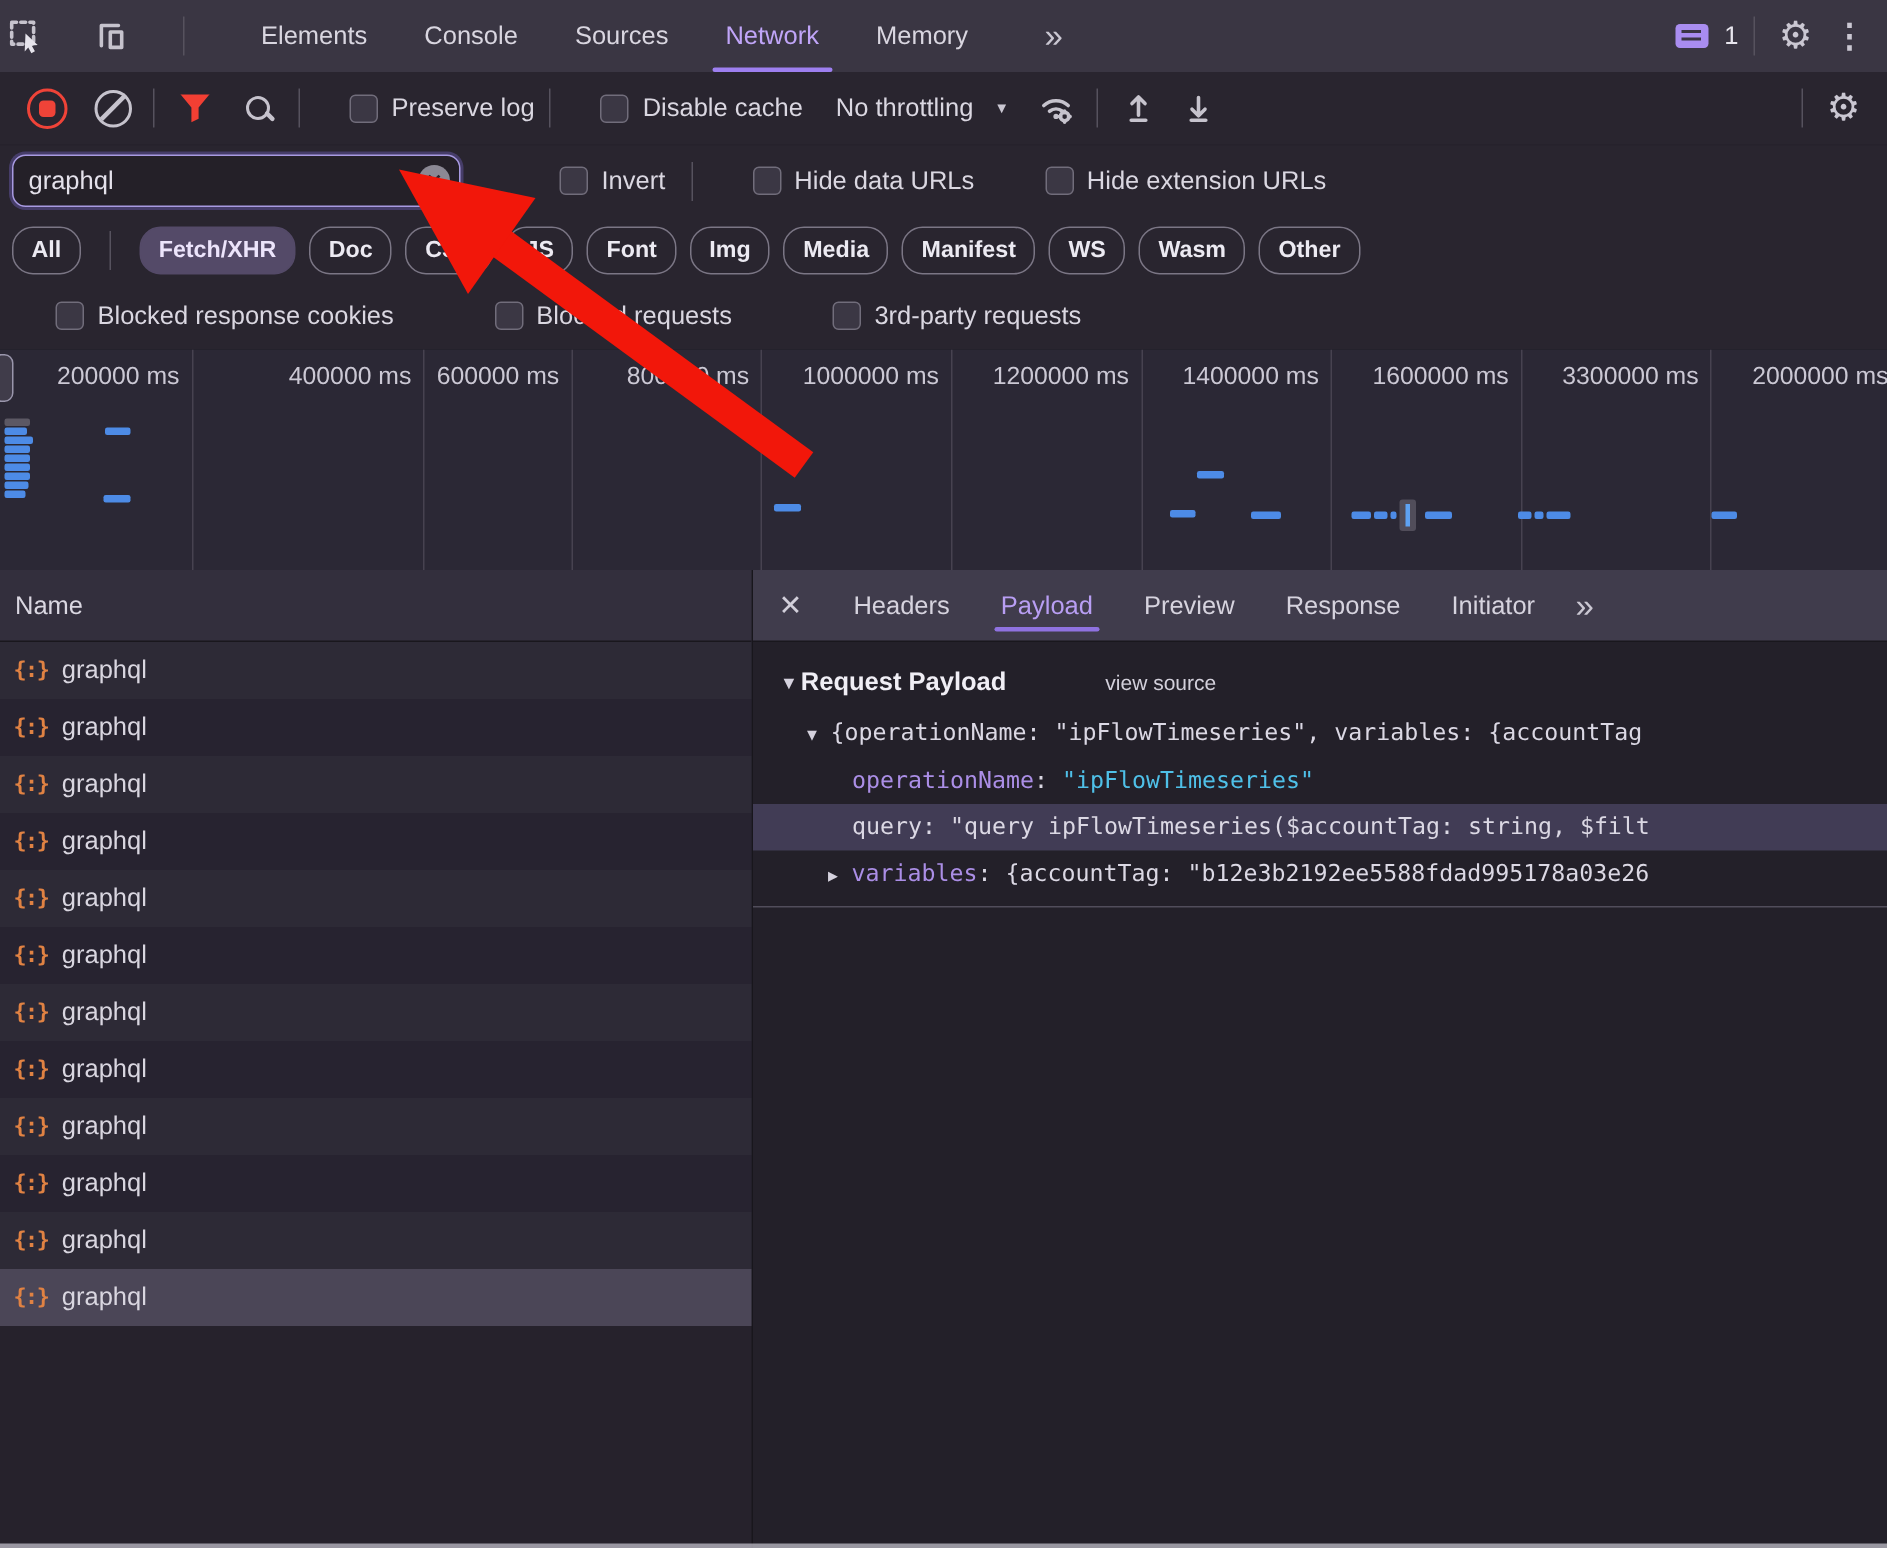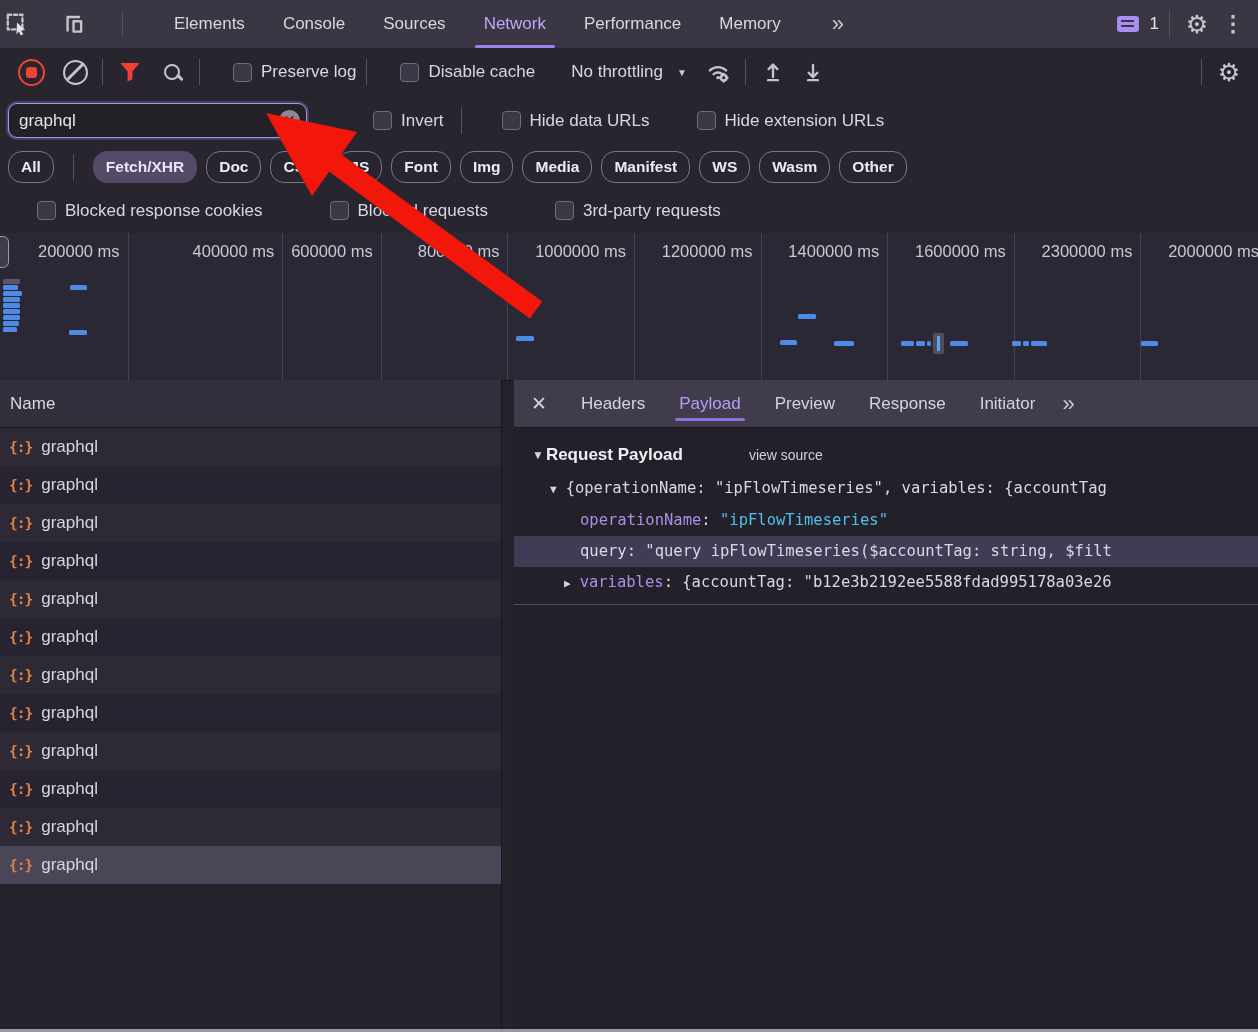--- a/index.html
+++ b/index.html
@@ -54,21 +54,21 @@
   #timeline{left:0;top:233px;right:0;height:147px;background:#2b2835;border-bottom:1px solid #17151b;overflow:hidden;}
   .tl-col{position:absolute;top:0;bottom:0;border-right:1px solid #474250;display:flex;justify-content:flex-end;}
   .tl-lab{font-size:16.5px;color:#cbc8d4;padding:9px 8px 0 0;white-space:nowrap;}
   .tl-bar{position:absolute;height:5px;border-radius:1.5px;background:#4d8be6;}
   .tl-bar.gray{background:#5c5864;}
   .tl-marker{position:absolute;width:11px;height:21px;background:#514d5a;border-radius:2px;display:flex;align-items:center;justify-content:center;}
   .tl-marker i{width:3px;height:15px;background:#5ea2f2;}
   #tl-grip{position:absolute;left:-5px;top:3px;width:12px;height:30px;border:1.5px solid #9a96ac;background:#403c4a;border-radius:6px;}
 
   
-  #main{left:0;top:380px;right:0;bottom:0;display:flex;gap:12px;}
+  #main{left:0;top:380px;right:0;bottom:0;display:flex;}
   #left-pane{width:501px;flex:0 0 auto;border-right:1px solid #18161c;display:flex;flex-direction:column;background:#26222c;}
   #name-header{height:47px;background:#332f3d;border-bottom:1px solid #19171d;display:flex;align-items:center;padding-left:10px;font-size:17px;color:#dad7e1;flex:0 0 auto;}
   .req-row{height:38px;display:flex;align-items:center;padding-left:9px;font-size:17px;color:#d9d6e0;}
   .req-row.odd{background:#2d2a36;}
   .req-row.even{background:#272330;}
   .req-row.selected{background:#4b4657;}
   .json-ic{font-family:"DejaVu Sans Mono",monospace;font-size:14.5px;font-weight:bold;color:#e0understand8243;color:#e08243;letter-spacing:-1px;margin-right:9px;}
 
   #right-pane{flex:1;display:flex;flex-direction:column;background:#232029;overflow:hidden;}
   #detail-tabbar{height:47px;background:#403c4c;border-bottom:1px solid #19171d;display:flex;align-items:center;flex:0 0 auto;}
@@ -110,21 +110,20 @@
       <path d="M7 18 V5.5 H17.5"></path>
       <rect x="12.5" y="9.5" width="7" height="9.5"></rect>
     </svg>
   </span>
   <span class="sep"></span>
   <div id="topbar-tabs" class="flex">
       <span class="tab">Elements</span>
       <span class="tab">Console</span>
       <span class="tab">Sources</span>
       <span class="tab active">Network</span>
-      <span class="tab">Performance</span>
       <span class="tab">Memory</span>
     </div>
   <span class="more-chev">»</span>
   <div id="topbar-right">
     <span class="tool-ic" style="width:auto;margin-right:4px;">
         <span class="bubble"></span>
       </span>
     <span class="badge-num">1</span>
     <span class="sep"></span>
     <span class="tool-ic gear">⚙</span>
@@ -151,21 +150,21 @@
   <span class="sep"></span>
   <span class="chk-item">
     <span class="cb"></span>
     <span class="lbl">Preserve log</span>
   </span>
   <span class="sep"></span>
   <span class="chk-item">
     <span class="cb"></span>
     <span class="lbl">Disable cache</span>
   </span>
-  <span class="lbl" style="margin-left:36px;">No throttling</span>
+  <span class="lbl" style="margin-left:22px;">No throttling</span>
   <span class="caret">▼</span>
   <span class="tool-ic" style="margin-left:14px;">
     <svg class="ico" width="26" height="26" viewBox="0 0 24 24">
       <path d="M4.5 10.5 a11 11 0 0 1 15 0"></path>
       <path d="M8 14 a6.5 6.5 0 0 1 8 0"></path>
       <circle cx="12" cy="17.2" r="1.6" fill="#c6c3cd" stroke="none"></circle>
       <circle cx="17.3" cy="17.3" r="2.6"></circle>
       <path d="M17.3 13.8v1 M17.3 19.8v1 M13.9 17.3h1 M19.7 17.3h1"></path>
     </svg>
   </span>
@@ -256,21 +255,21 @@
     <div class="tl-col" style="left: 634px; width: 126.6px;">
       <span class="tl-lab">1200000 ms</span>
     </div>
     <div class="tl-col" style="left: 760.6px; width: 126.6px;">
       <span class="tl-lab">1400000 ms</span>
     </div>
     <div class="tl-col" style="left: 887.2px; width: 126.6px;">
       <span class="tl-lab">1600000 ms</span>
     </div>
     <div class="tl-col" style="left: 1013.8px; width: 126.6px;">
-      <span class="tl-lab">2300000 ms</span>
+      <span class="tl-lab">3300000 ms</span>
     </div>
     <div class="tl-col" style="left: 1140.4px; width: 126.6px;">
       <span class="tl-lab">2000000 ms</span>
     </div>
     <div class="tl-bar gray" style="left: 3px; top: 46px; width: 17px;"></div>
     <div class="tl-bar" style="left: 3px; top: 52px; width: 15px;"></div>
     <div class="tl-bar" style="left: 3px; top: 58px; width: 19px;"></div>
     <div class="tl-bar" style="left: 3px; top: 64px; width: 17px;"></div>
     <div class="tl-bar" style="left: 3px; top: 70px; width: 17px;"></div>
     <div class="tl-bar" style="left: 3px; top: 76px; width: 17px;"></div>

